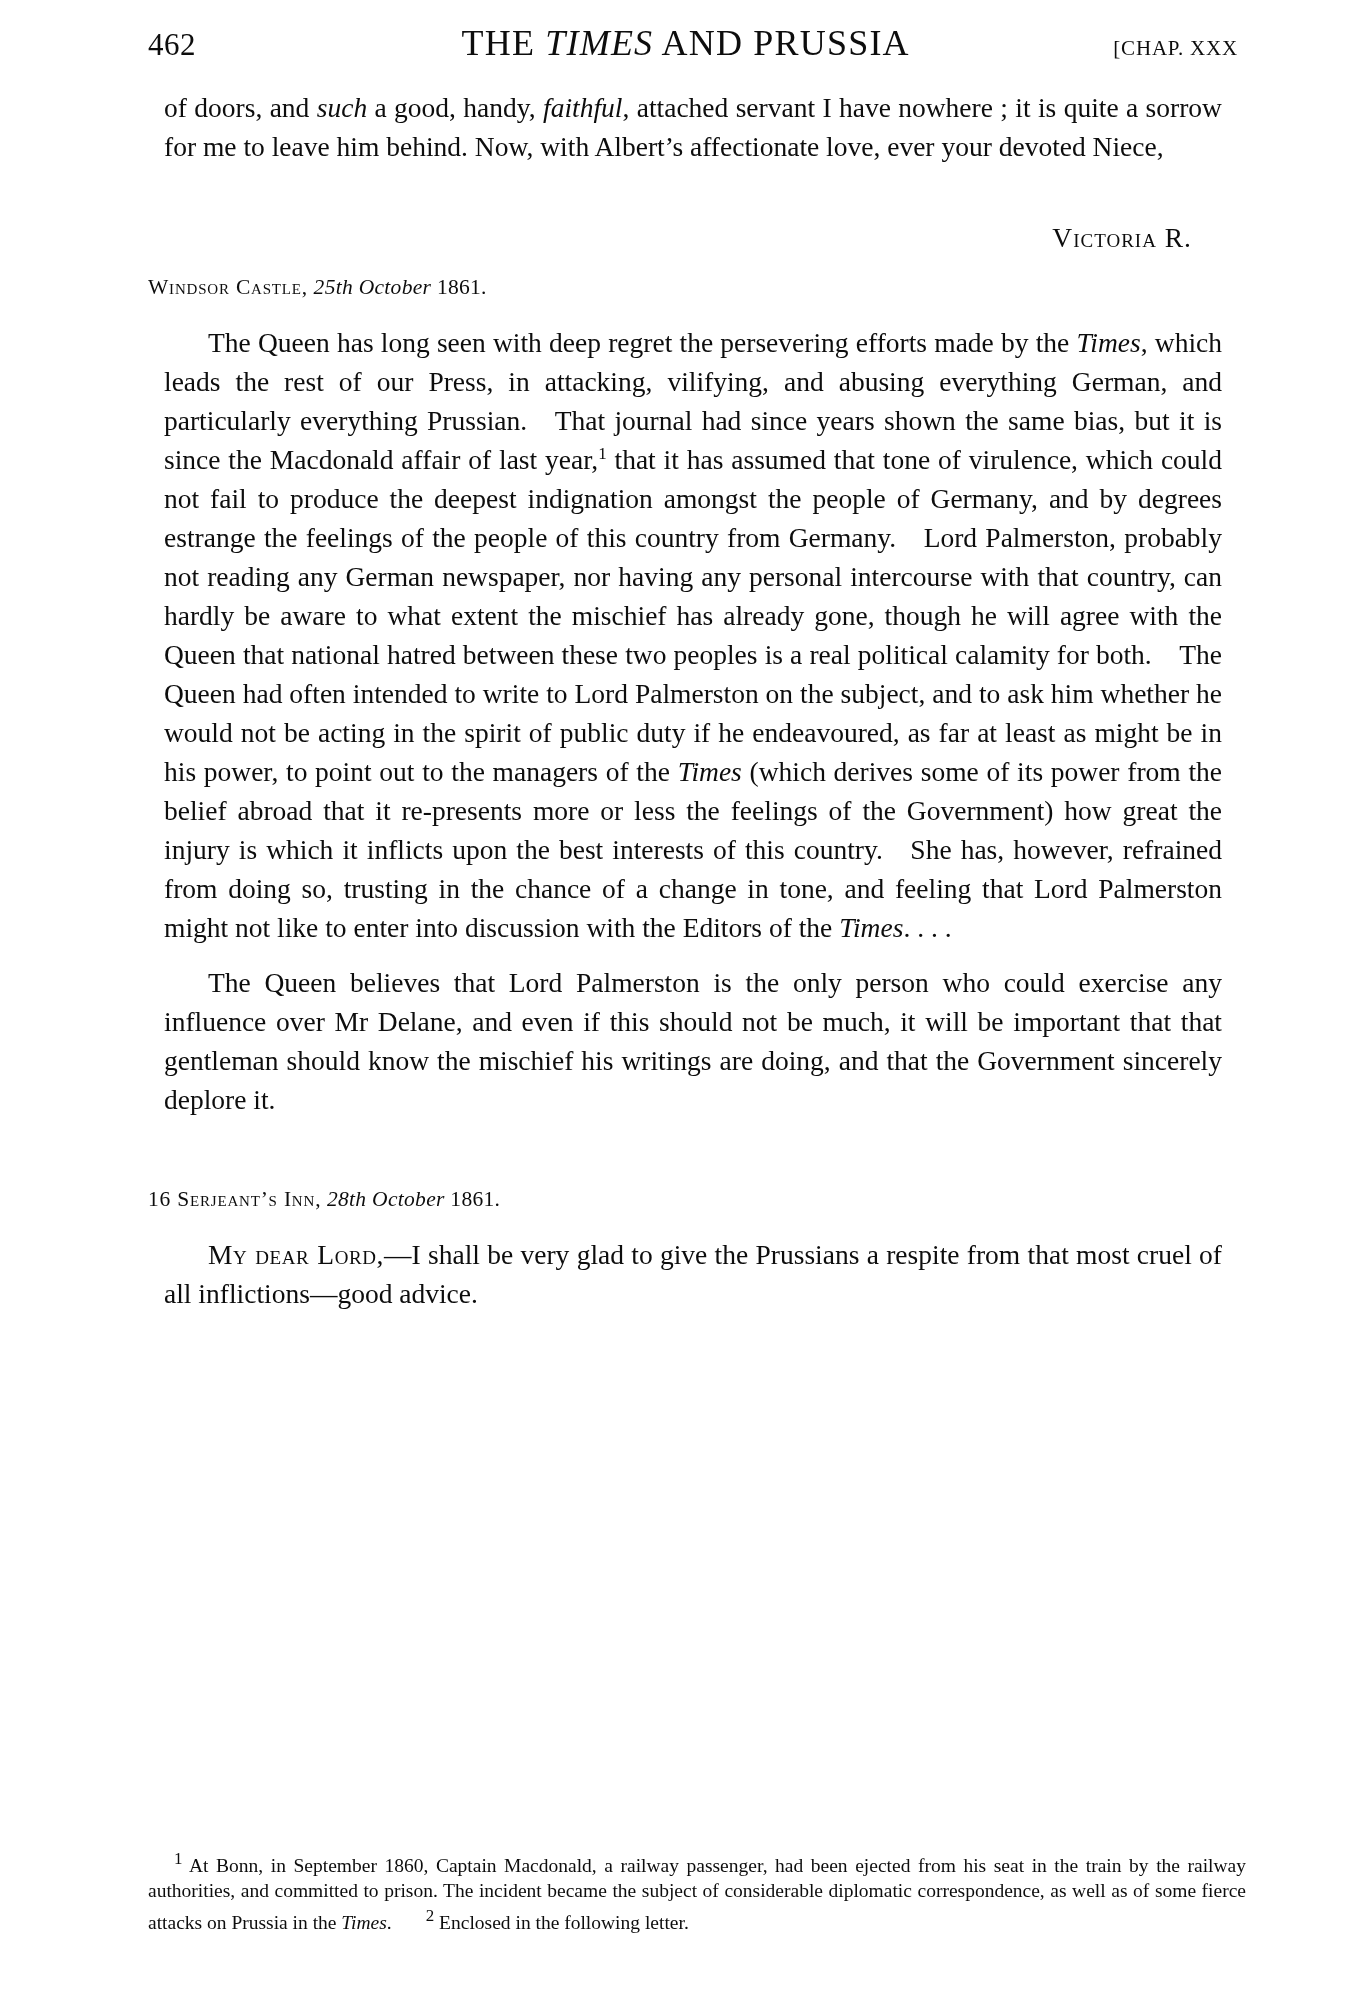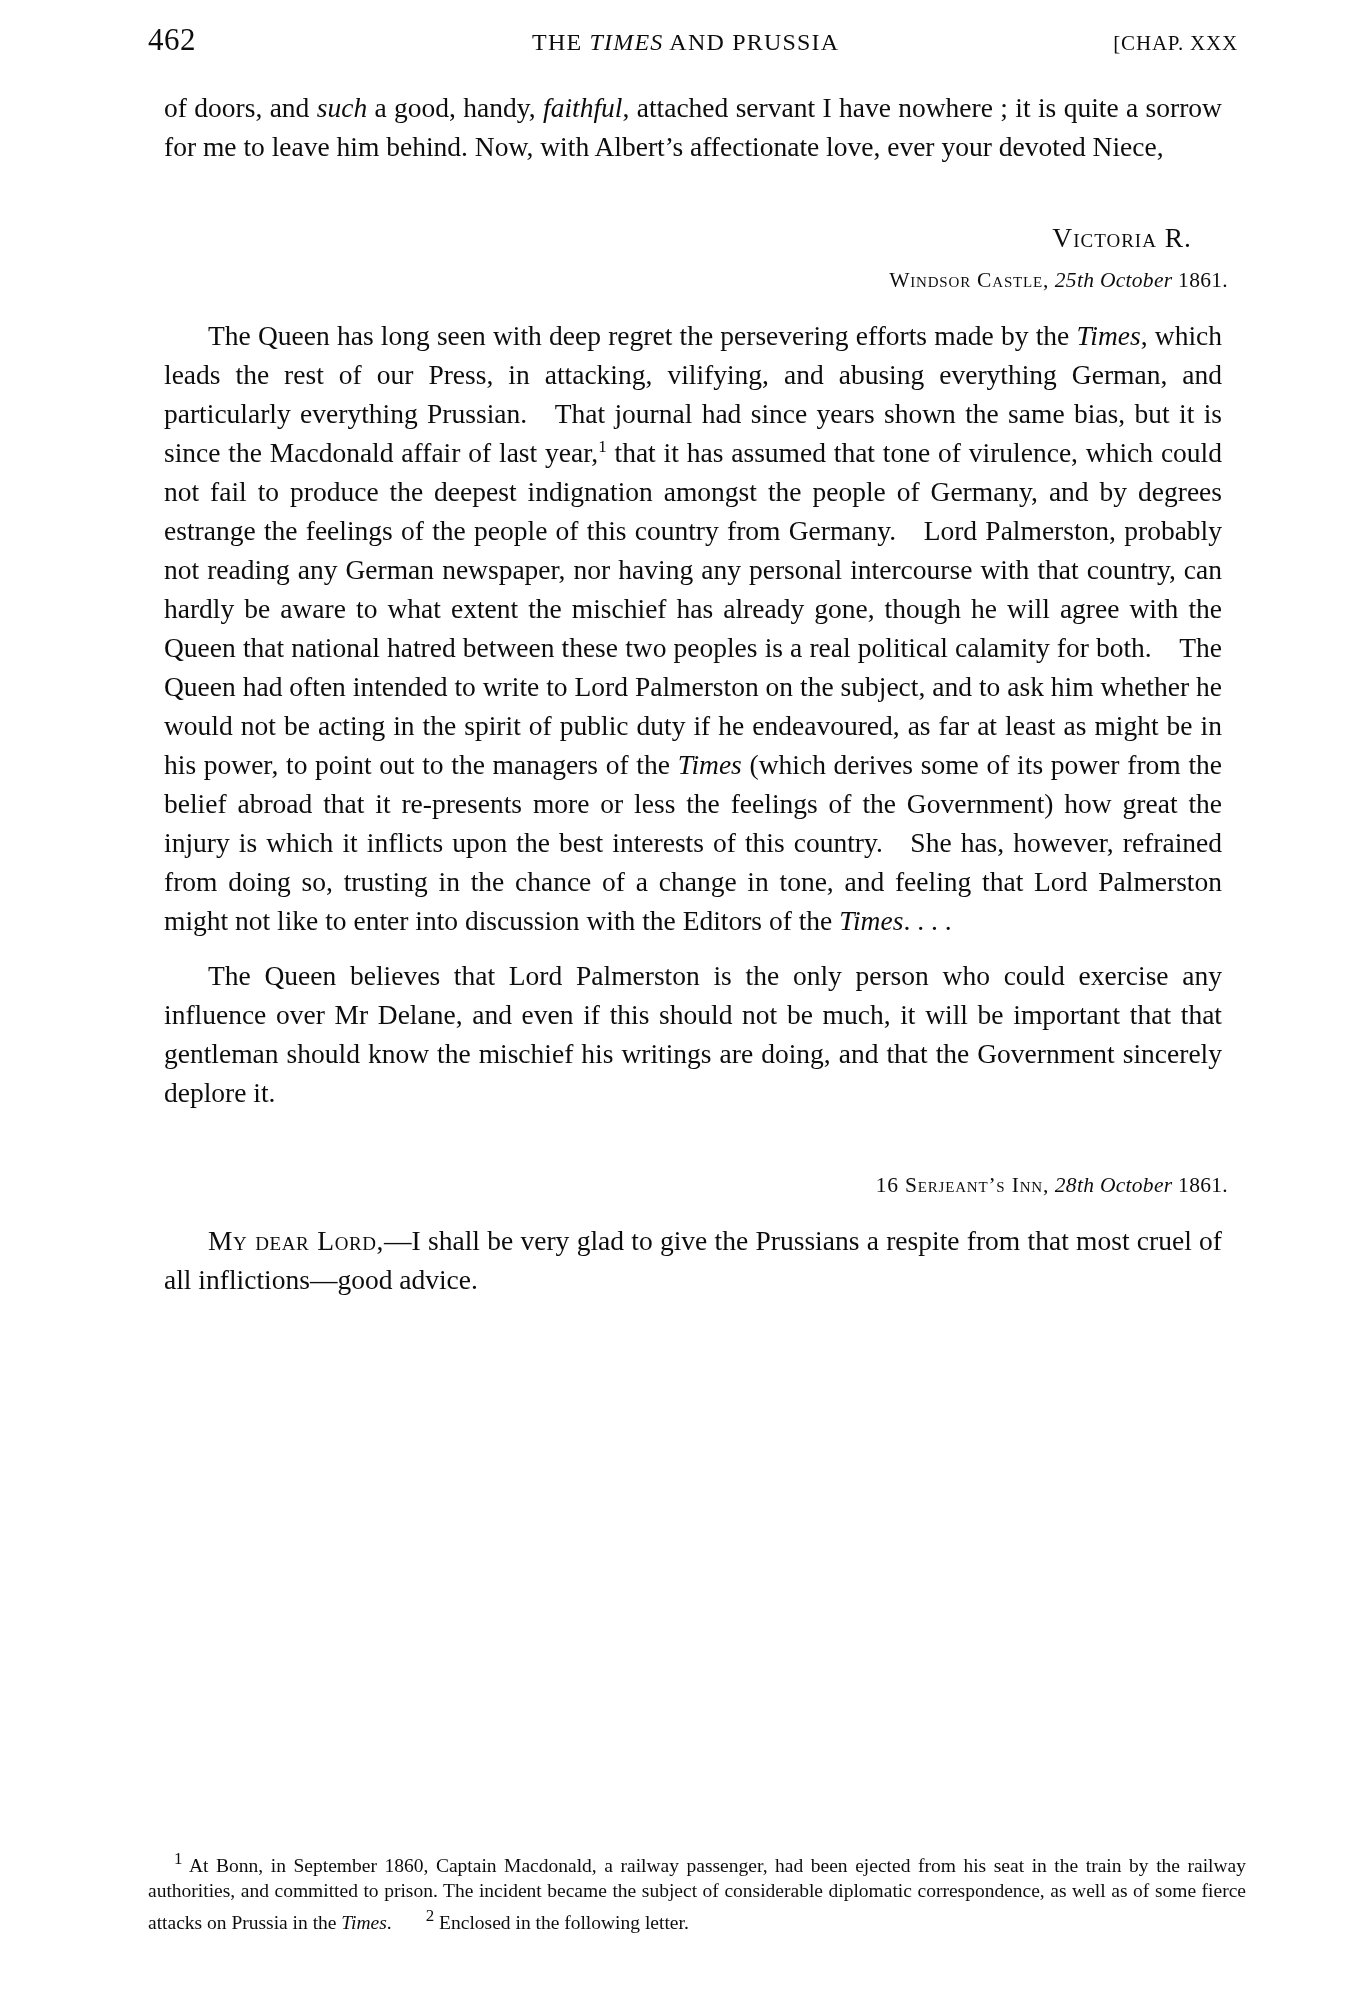--- a/index.html
+++ b/index.html
@@ -30,21 +30,21 @@
     height: 40px;
   }
   .folio {
     font-size: 31px;
     letter-spacing: 0.5px;
     width: 120px;
   }
   .head-title {
     flex: 1;
     text-align: center;
-    font-size: 24px;
+    font-size: 36px;
     letter-spacing: 1.2px;
     white-space: nowrap;
   }
   .head-title .it {
     font-style: italic;
   }
   .head-chap {
     font-size: 21px;
     letter-spacing: 0.8px;
     white-space: nowrap;
@@ -86,24 +86,23 @@
     font-size: 28px;
     letter-spacing: 0.4px;
     margin: 30px 0 10px 0;
   }
   .letter-head sup {
     font-style: normal;
     font-size: 17px;
     vertical-align: super;
   }
   .dateline {
-    text-align: right;
     font-size: 21.5px;
     letter-spacing: 0.3px;
-    margin: 4px 10px 8px 0;
+    margin: 11px 10px 8px 0;
   }
   .dateline .sc {
     font-variant: small-caps;
     letter-spacing: 0.8px;
   }
   .dateline .it { font-style: italic; }
   .opening .sc-big {
     font-variant: small-caps;
     letter-spacing: 0.6px;
   }

